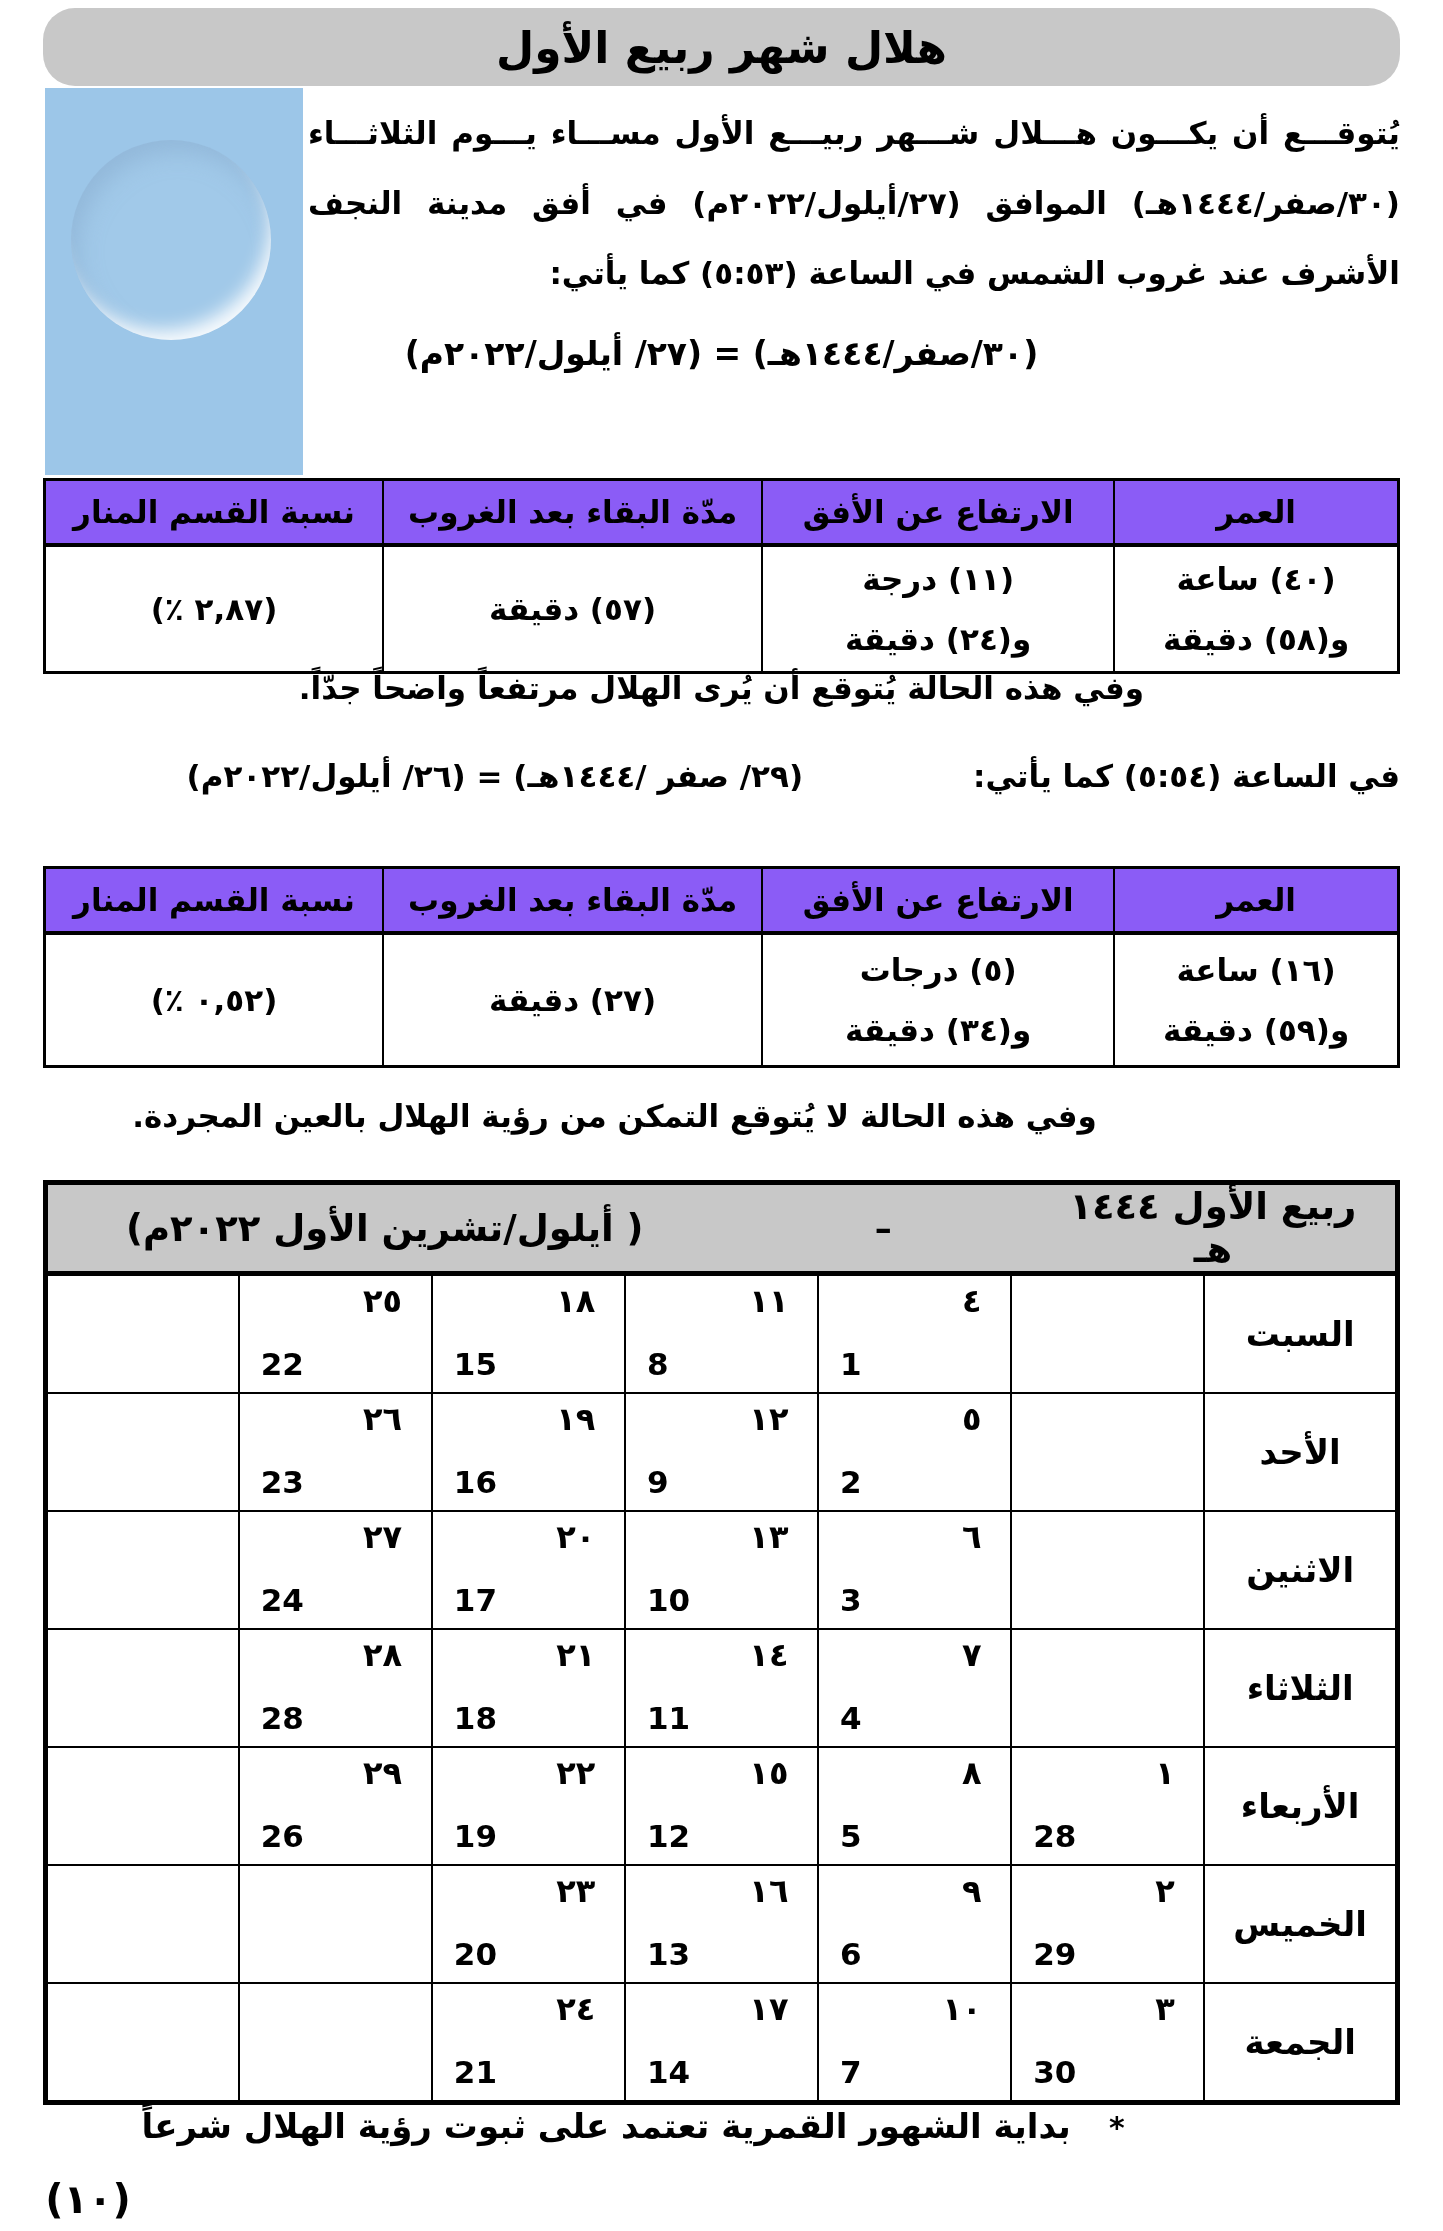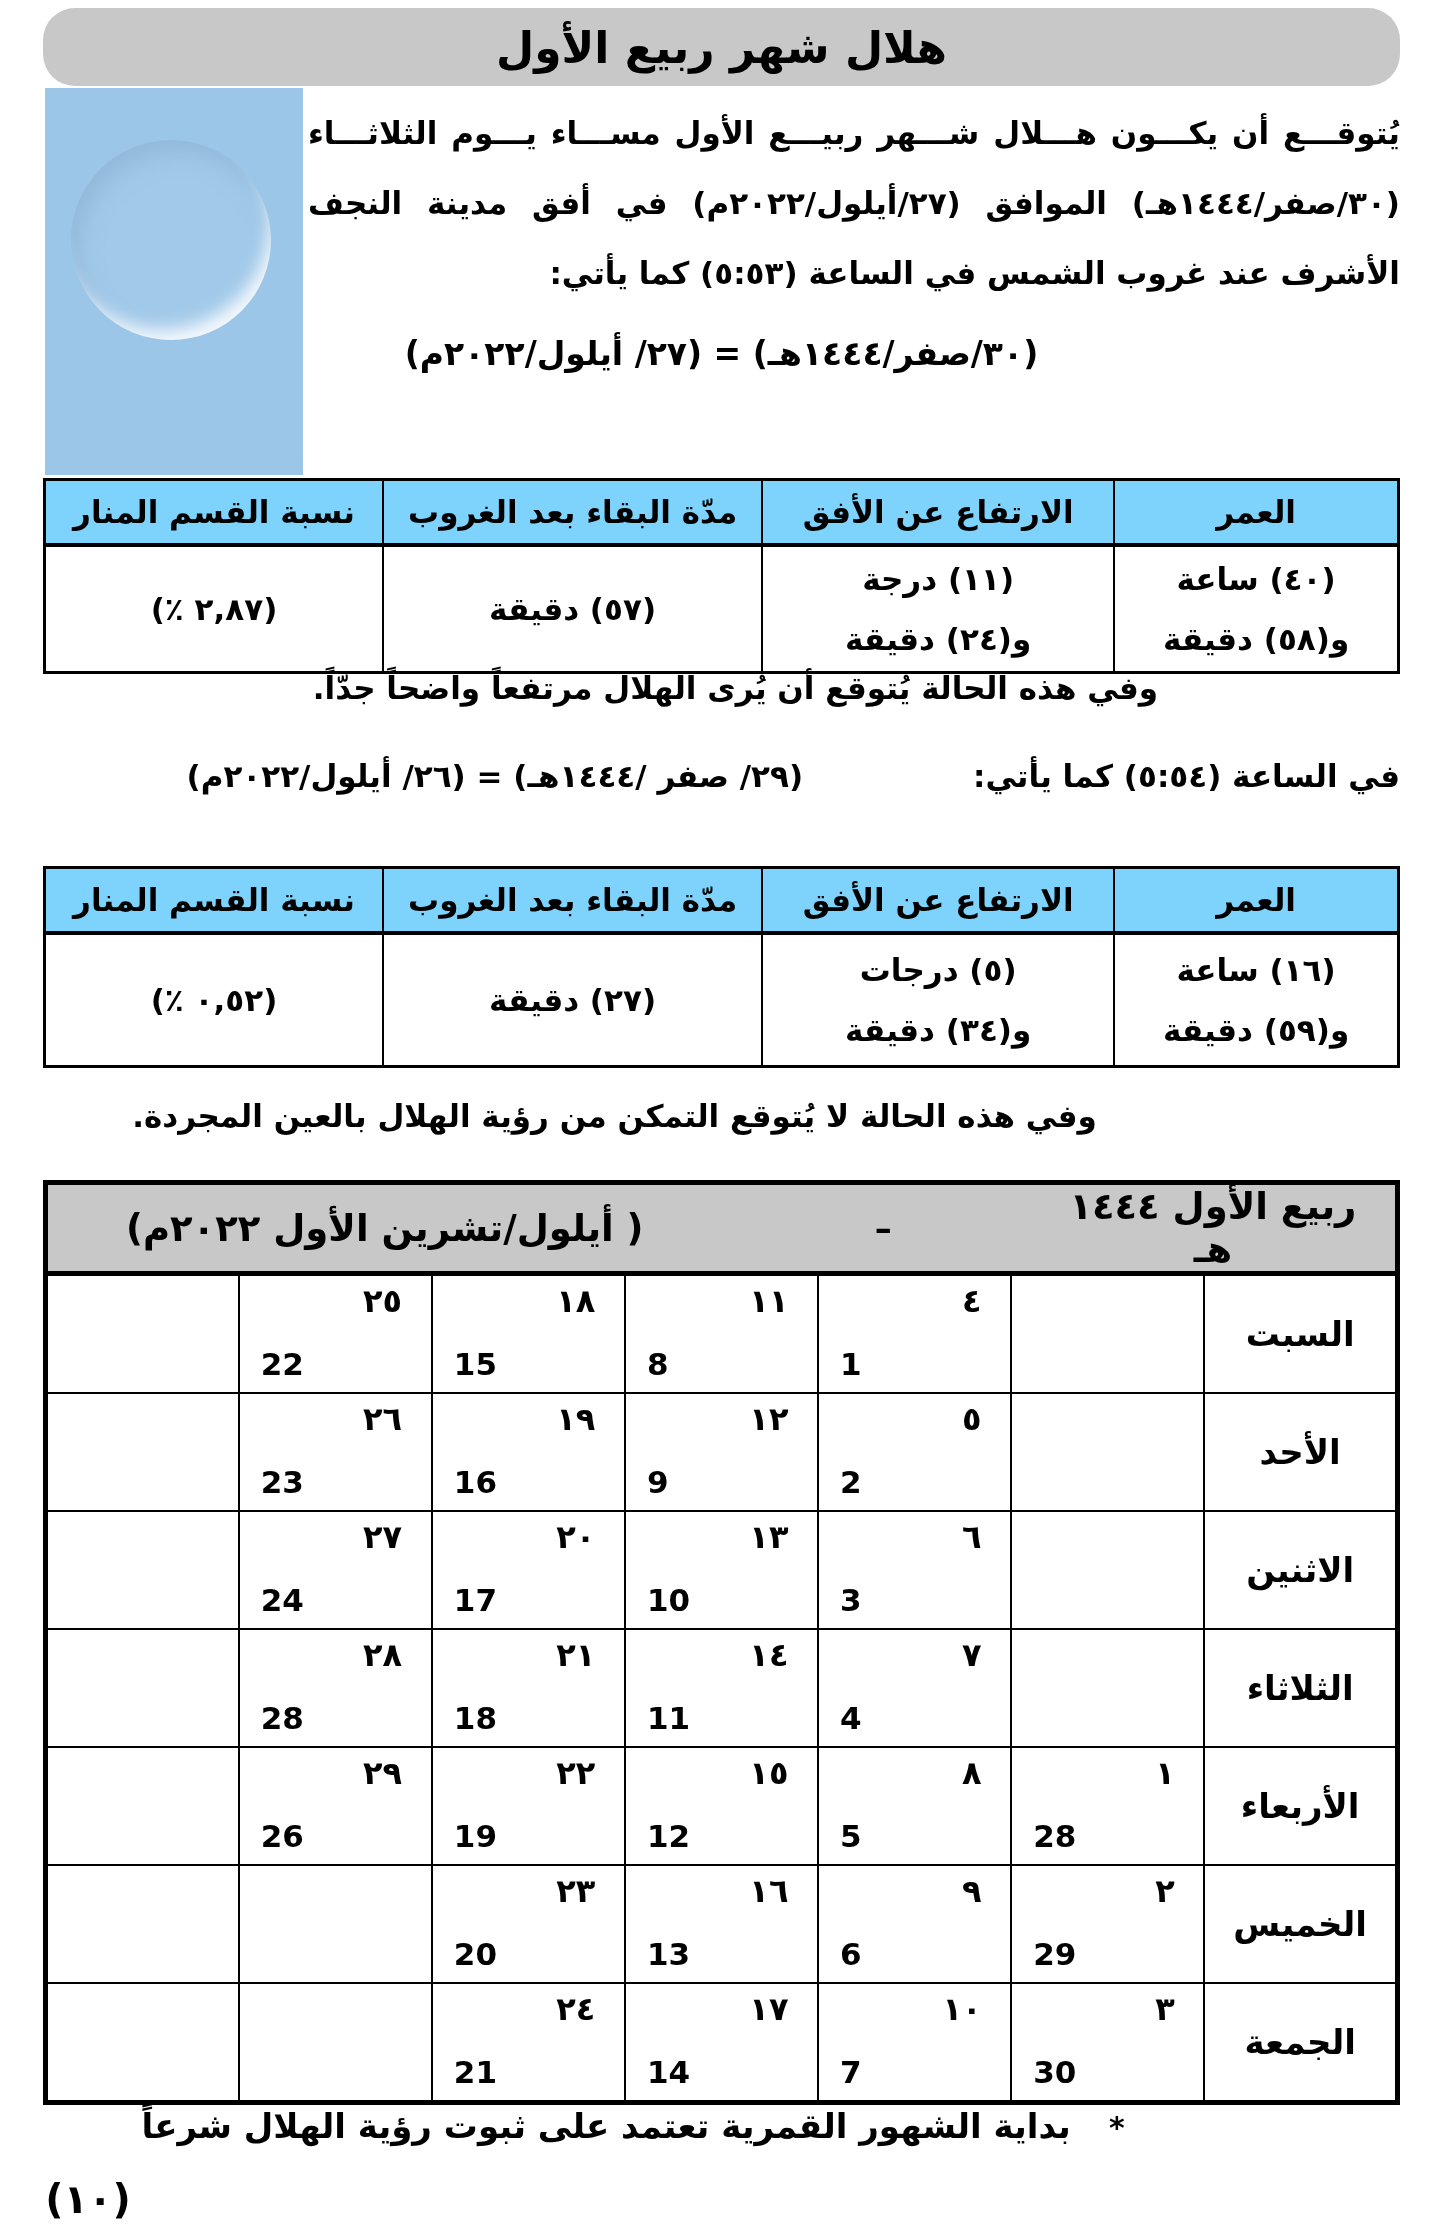--- a/index.html
+++ b/index.html
@@ -22,29 +22,29 @@
   
   .intro{position:absolute;right:43px;top:98px;width:1092px;font-size:31px;line-height:70px;}
   .intro .lj{text-align:justify;text-align-last:justify;}
   .intro .lr{text-align:right;}
   .equation1{position:absolute;right:43px;top:334px;width:1357px;text-align:center;font-size:33px;}
   
   table.obs{position:absolute;right:43px;width:1357px;border-collapse:collapse;table-layout:fixed;border:3px solid #000;}
   #obs1{top:478px;}
   #obs2{top:866px;}
   table.obs th{
-    background:#7dd3fc;border:2px solid #000;border-bottom:4px solid #000;height:60px;
+    background:#8b5cf6;border:2px solid #000;border-bottom:4px solid #000;height:60px;
     font-size:31px;text-align:center;vertical-align:middle;font-weight:bold;
   }
   table.obs td{border:2px solid #000;text-align:center;vertical-align:middle;font-size:31px;}
   #obs1 td{height:122px;} #obs2 td{height:128px;}
   .two{display:flex;flex-direction:column;justify-content:center;gap:24px;}
   
   .note{position:absolute;width:1357px;text-align:center;font-size:31px;}
-  #note1{right:29px;top:670px;}
+  #note1{right:43px;top:670px;}
   #note2{right:150px;top:1098px;}
   .para2{position:absolute;right:43px;top:742px;width:1357px;font-size:31px;}
   .p2l1{text-align:center;}
   .p2l2{margin-top:16px;text-align:right;}
   .p2eq{margin-right:170px;}
   
   table.cal{position:absolute;right:43px;top:1180px;width:1357px;border-collapse:collapse;table-layout:fixed;border:5px solid #000;}
   .cal-head-cell{background:#c8c8c8;border-bottom:5px solid #000;height:74px;padding:0;}
   .cal-head-inner{display:flex;align-items:center;width:100%;font-size:37px;}
   .ch-hijri{width:26%;text-align:center;padding-right:14px;box-sizing:border-box;}

